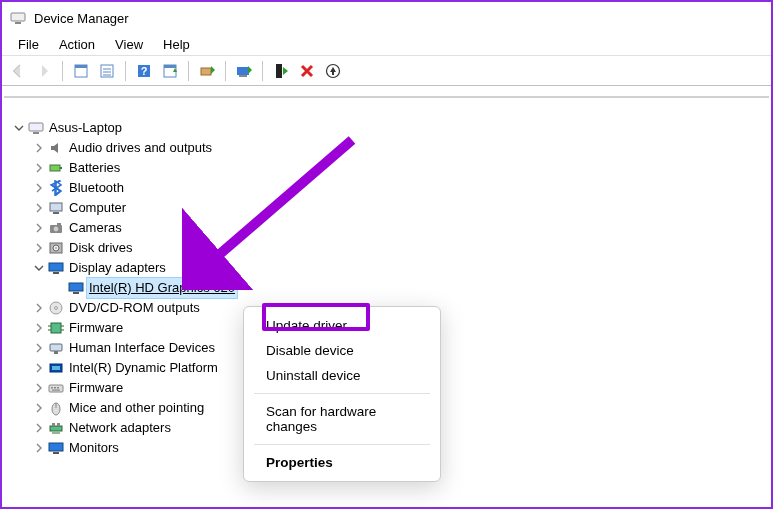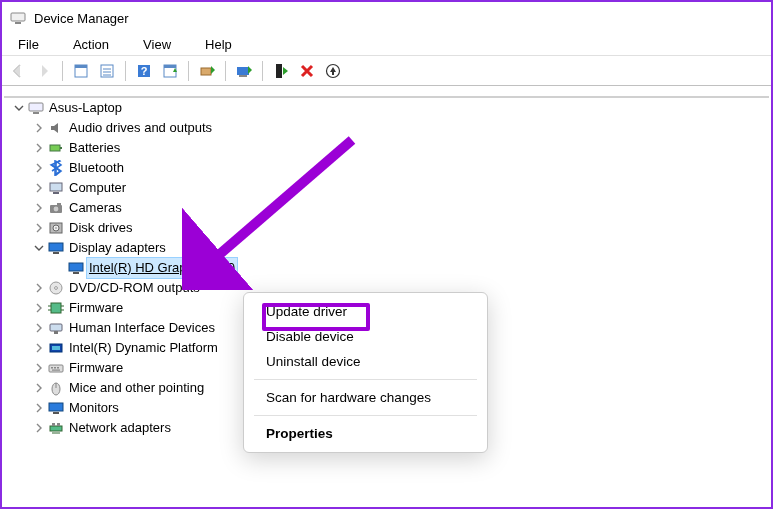--- a/index.html
+++ b/index.html
@@ -9,49 +9,49 @@
     font-family: "Segoe UI", Tahoma, sans-serif;
     font-size:13px; color:#000;
     border:2px solid #8a2be2;
     background:#fff;
     overflow:hidden;
     position:relative;
   }
   .titlebar { display:flex; align-items:center; height:32px; padding:0 8px; }
   .titlebar .app-icon { width:16px; height:16px; margin-right:8px; }
   .titlebar .title { font-size:13px; }
-  .menubar { display:flex; height:22px; padding-left:6px; gap:14px; align-items:center; border-bottom:1px solid #e0e0e0;}
+  .menubar { display:flex; height:22px; padding-left:6px; gap:0; align-items:center; border-bottom:1px solid #e0e0e0;}
   .menu-item { padding:2px 10px; font-size:13px; }
   .toolbar {
     display:flex; align-items:center; height:30px; padding-left:4px;
     border-bottom:1px solid #c0c0c0; gap:2px;
   }
   .toolbar .tbtn {
     width:24px; height:24px; display:flex; align-items:center; justify-content:center;
     border:1px solid transparent; border-radius:2px;
   }
   .toolbar .tbtn.disabled { opacity:0.4; }
   .toolbar .sep { width:1px; height:20px; background:#c8c8c8; margin:0 4px; }
 
-  .content { position:absolute; left:2px; right:2px; top:94px; bottom:2px; overflow:hidden; border-top:2px solid #d0d0d0; padding-top:0;}
+  .content { position:absolute; left:2px; right:2px; top:94px; bottom:2px; overflow:hidden; border-top:2px solid #d0d0d0; padding-top:20px;}
   .tree { font-size:13px; line-height:20px; }
   .row { display:flex; align-items:center; height:20px; white-space:nowrap;}
   .row .spacer { display:inline-block; }
   .expander { width:14px; height:14px; display:inline-flex; align-items:center; justify-content:center; margin-right:2px;}
   .expander svg { display:block; }
   .node-icon { width:16px; height:16px; margin-right:5px; display:inline-flex; align-items:center; justify-content:center; flex-shrink:0;}
   .node-label { }
   .row.selected .node-label {
     background:#cce8ff; border:1px solid #99d1ff; padding:0 2px; margin-left:-3px;text-decoration:underline;
   }
 
   .ctx-menu {
     position:absolute;
-    left:241px; top:290px;
-    width:245px;
+    left:241px; top:304px;
+    width:198px;
     background:#fff; border:1px solid #ccc; border-radius:6px;
     box-shadow:0 6px 24px rgba(0,0,0,0.18);
     padding:6px 0;
     font-size:13.5px;
   }
   .ctx-item { padding:5px 22px; }
   .ctx-item.bold { font-weight:700; }
   .ctx-sep { height:1px; background:#e0e0e0; margin:5px 10px; }
 
   .highlight-box {
@@ -395,42 +395,42 @@
       </div>
       <div class="row">
         <span class="spacer" style="width:28px"></span>
         <span class="expander">
           <svg width="10" height="10" viewBox="0 0 10 10">
             <path d="M3 1 L7 5 L3 9" fill="none" stroke="#888" stroke-width="1.4"></path>
           </svg>
         </span>
         <span class="node-icon">
           <svg width="16" height="16" viewBox="0 0 16 16">
-            <rect x="1" y="3" width="14" height="8" fill="#2a7bdc" stroke="#15497f"></rect>
-            <rect x="5" y="12" width="6" height="2" fill="#555"></rect>
-          </svg>
-        </span>
-        <span class="node-label">Monitors</span>
-      </div>
-      <div class="row">
-        <span class="spacer" style="width:28px"></span>
-        <span class="expander">
-          <svg width="10" height="10" viewBox="0 0 10 10">
-            <path d="M3 1 L7 5 L3 9" fill="none" stroke="#888" stroke-width="1.4"></path>
-          </svg>
-        </span>
-        <span class="node-icon">
-          <svg width="16" height="16" viewBox="0 0 16 16">
             <rect x="2" y="6" width="12" height="5" fill="#5b8" stroke="#363"></rect>
             <rect x="4" y="3" width="3" height="3" fill="#888"></rect>
             <rect x="9" y="3" width="3" height="3" fill="#888"></rect>
             <line x1="4" y1="13" x2="12" y2="13" stroke="#363"></line>
           </svg>
         </span>
         <span class="node-label">Network adapters</span>
+      </div>
+      <div class="row">
+        <span class="spacer" style="width:28px"></span>
+        <span class="expander">
+          <svg width="10" height="10" viewBox="0 0 10 10">
+            <path d="M3 1 L7 5 L3 9" fill="none" stroke="#888" stroke-width="1.4"></path>
+          </svg>
+        </span>
+        <span class="node-icon">
+          <svg width="16" height="16" viewBox="0 0 16 16">
+            <rect x="1" y="3" width="14" height="8" fill="#2a7bdc" stroke="#15497f"></rect>
+            <rect x="5" y="12" width="6" height="2" fill="#555"></rect>
+          </svg>
+        </span>
+        <span class="node-label">Monitors</span>
       </div>
     </div>
 </div>
 
 <div class="ctx-menu" id="ctx">
     <div class="ctx-item">Update driver</div>
     <div class="ctx-item">Disable device</div>
     <div class="ctx-item">Uninstall device</div>
     <div class="ctx-sep"></div>
     <div class="ctx-item">Scan for hardware changes</div>

